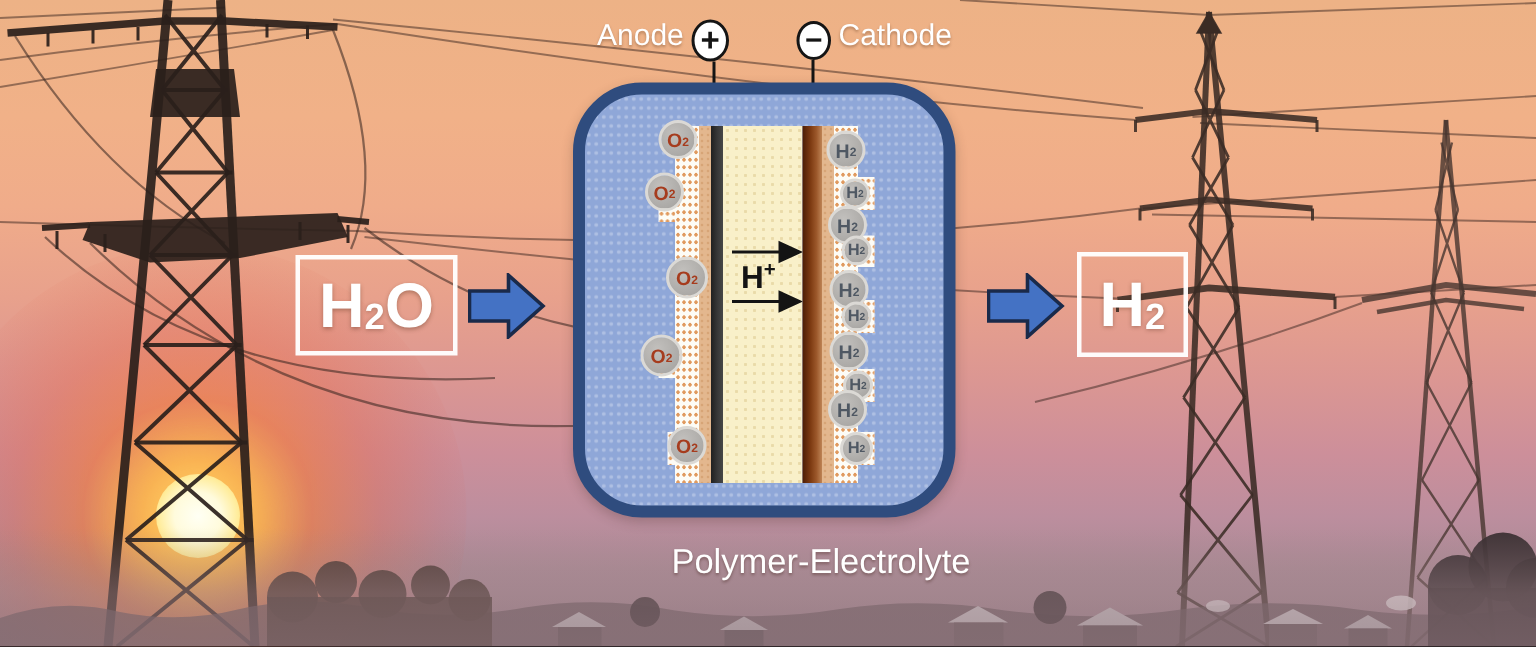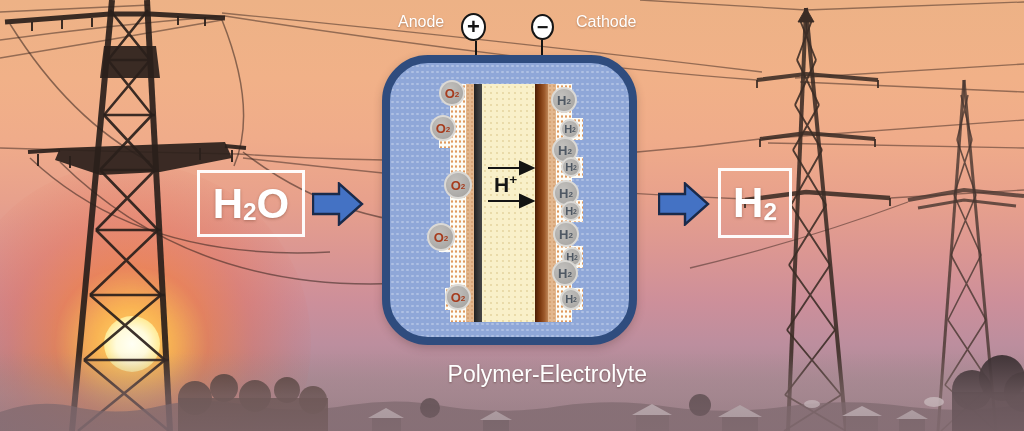--- a/index.html
+++ b/index.html
@@ -16,21 +16,21 @@
     background:radial-gradient(circle,
       rgba(255,232,140,.95) 0%,rgba(255,176,70,.80) 14%,rgba(248,120,48,.55) 30%,
       rgba(236,96,58,.30) 48%,rgba(220,90,70,.12) 64%,rgba(220,90,70,0) 75%);}
   .sun-core{position:absolute;left:104px;top:316px;width:56px;height:56px;border-radius:50%;
     background:radial-gradient(circle,#FFFFF4 0%,#FFFBDC 40%,#FFEC9A 68%,#FFC94F 92%,#FFAE3A 100%);
     box-shadow:0 0 34px 14px rgba(255,190,80,.85);}
   .photo-svg{position:absolute;left:0;top:0;}
   .haze{position:absolute;left:0;top:352px;width:1024px;height:79px;
     background:linear-gradient(180deg,rgba(168,140,146,0) 0%,rgba(160,133,139,.45) 55%,rgba(150,124,131,.6) 100%);}
   
-  .lbl{position:absolute;color:#fff;font-size:16px;text-shadow:0 1px 2px rgba(60,30,10,.35);}
+  .lbl{position:absolute;color:#fff;font-size:20px;text-shadow:0 1px 2px rgba(60,30,10,.35);}
   .terminal{position:absolute;border:2.5px solid #151515;background:#fff;border-radius:50%;
     display:flex;align-items:center;justify-content:center;color:#151515;font-weight:700;}
   .terminal span{line-height:1;}
   .wire{position:absolute;width:2px;background:#141414;}
   .cell-box{position:absolute;left:382px;top:55px;width:255px;height:290px;border-radius:46px;
     border:8px solid #2F4C7E;
     background-color:#8FA7D8;
     background-image:radial-gradient(circle,rgba(255,255,255,.28) 1px,rgba(255,255,255,0) 1.5px);
     background-size:5px 6px;
     box-shadow:0 3px 8px rgba(60,40,30,.25);}
@@ -201,21 +201,21 @@
 
   <div>
 
     <span class="lbl" style="left:398px;top:13px;">Anode</span>
     <span class="terminal" style="left:461px;top:13px;width:25px;height:28px;font-size:22px;">
       <span>+</span>
     </span>
     <span class="terminal" style="left:531px;top:14px;width:23px;height:26px;font-size:20px;">
       <span>−</span>
     </span>
-    <span class="lbl" style="left:576px;top:13px;">Cathode</span>
+    <span class="lbl" style="left:559px;top:13px;">Cathode</span>
 
     <div class="wire" style="left:475px;top:41px;height:45px;"></div>
     <div class="wire" style="left:541px;top:40px;height:46px;"></div>
 
     <div class="cell-box"></div>
 
     <div class="tab" style="left:439px;top:120px;height:28px;"></div>
     <div class="tab" style="left:439px;top:226px;height:26px;"></div>
     <div class="tab" style="left:445px;top:288px;height:22px;"></div>
     <div class="tab" style="left:569px;top:118px;height:22px;"></div>

